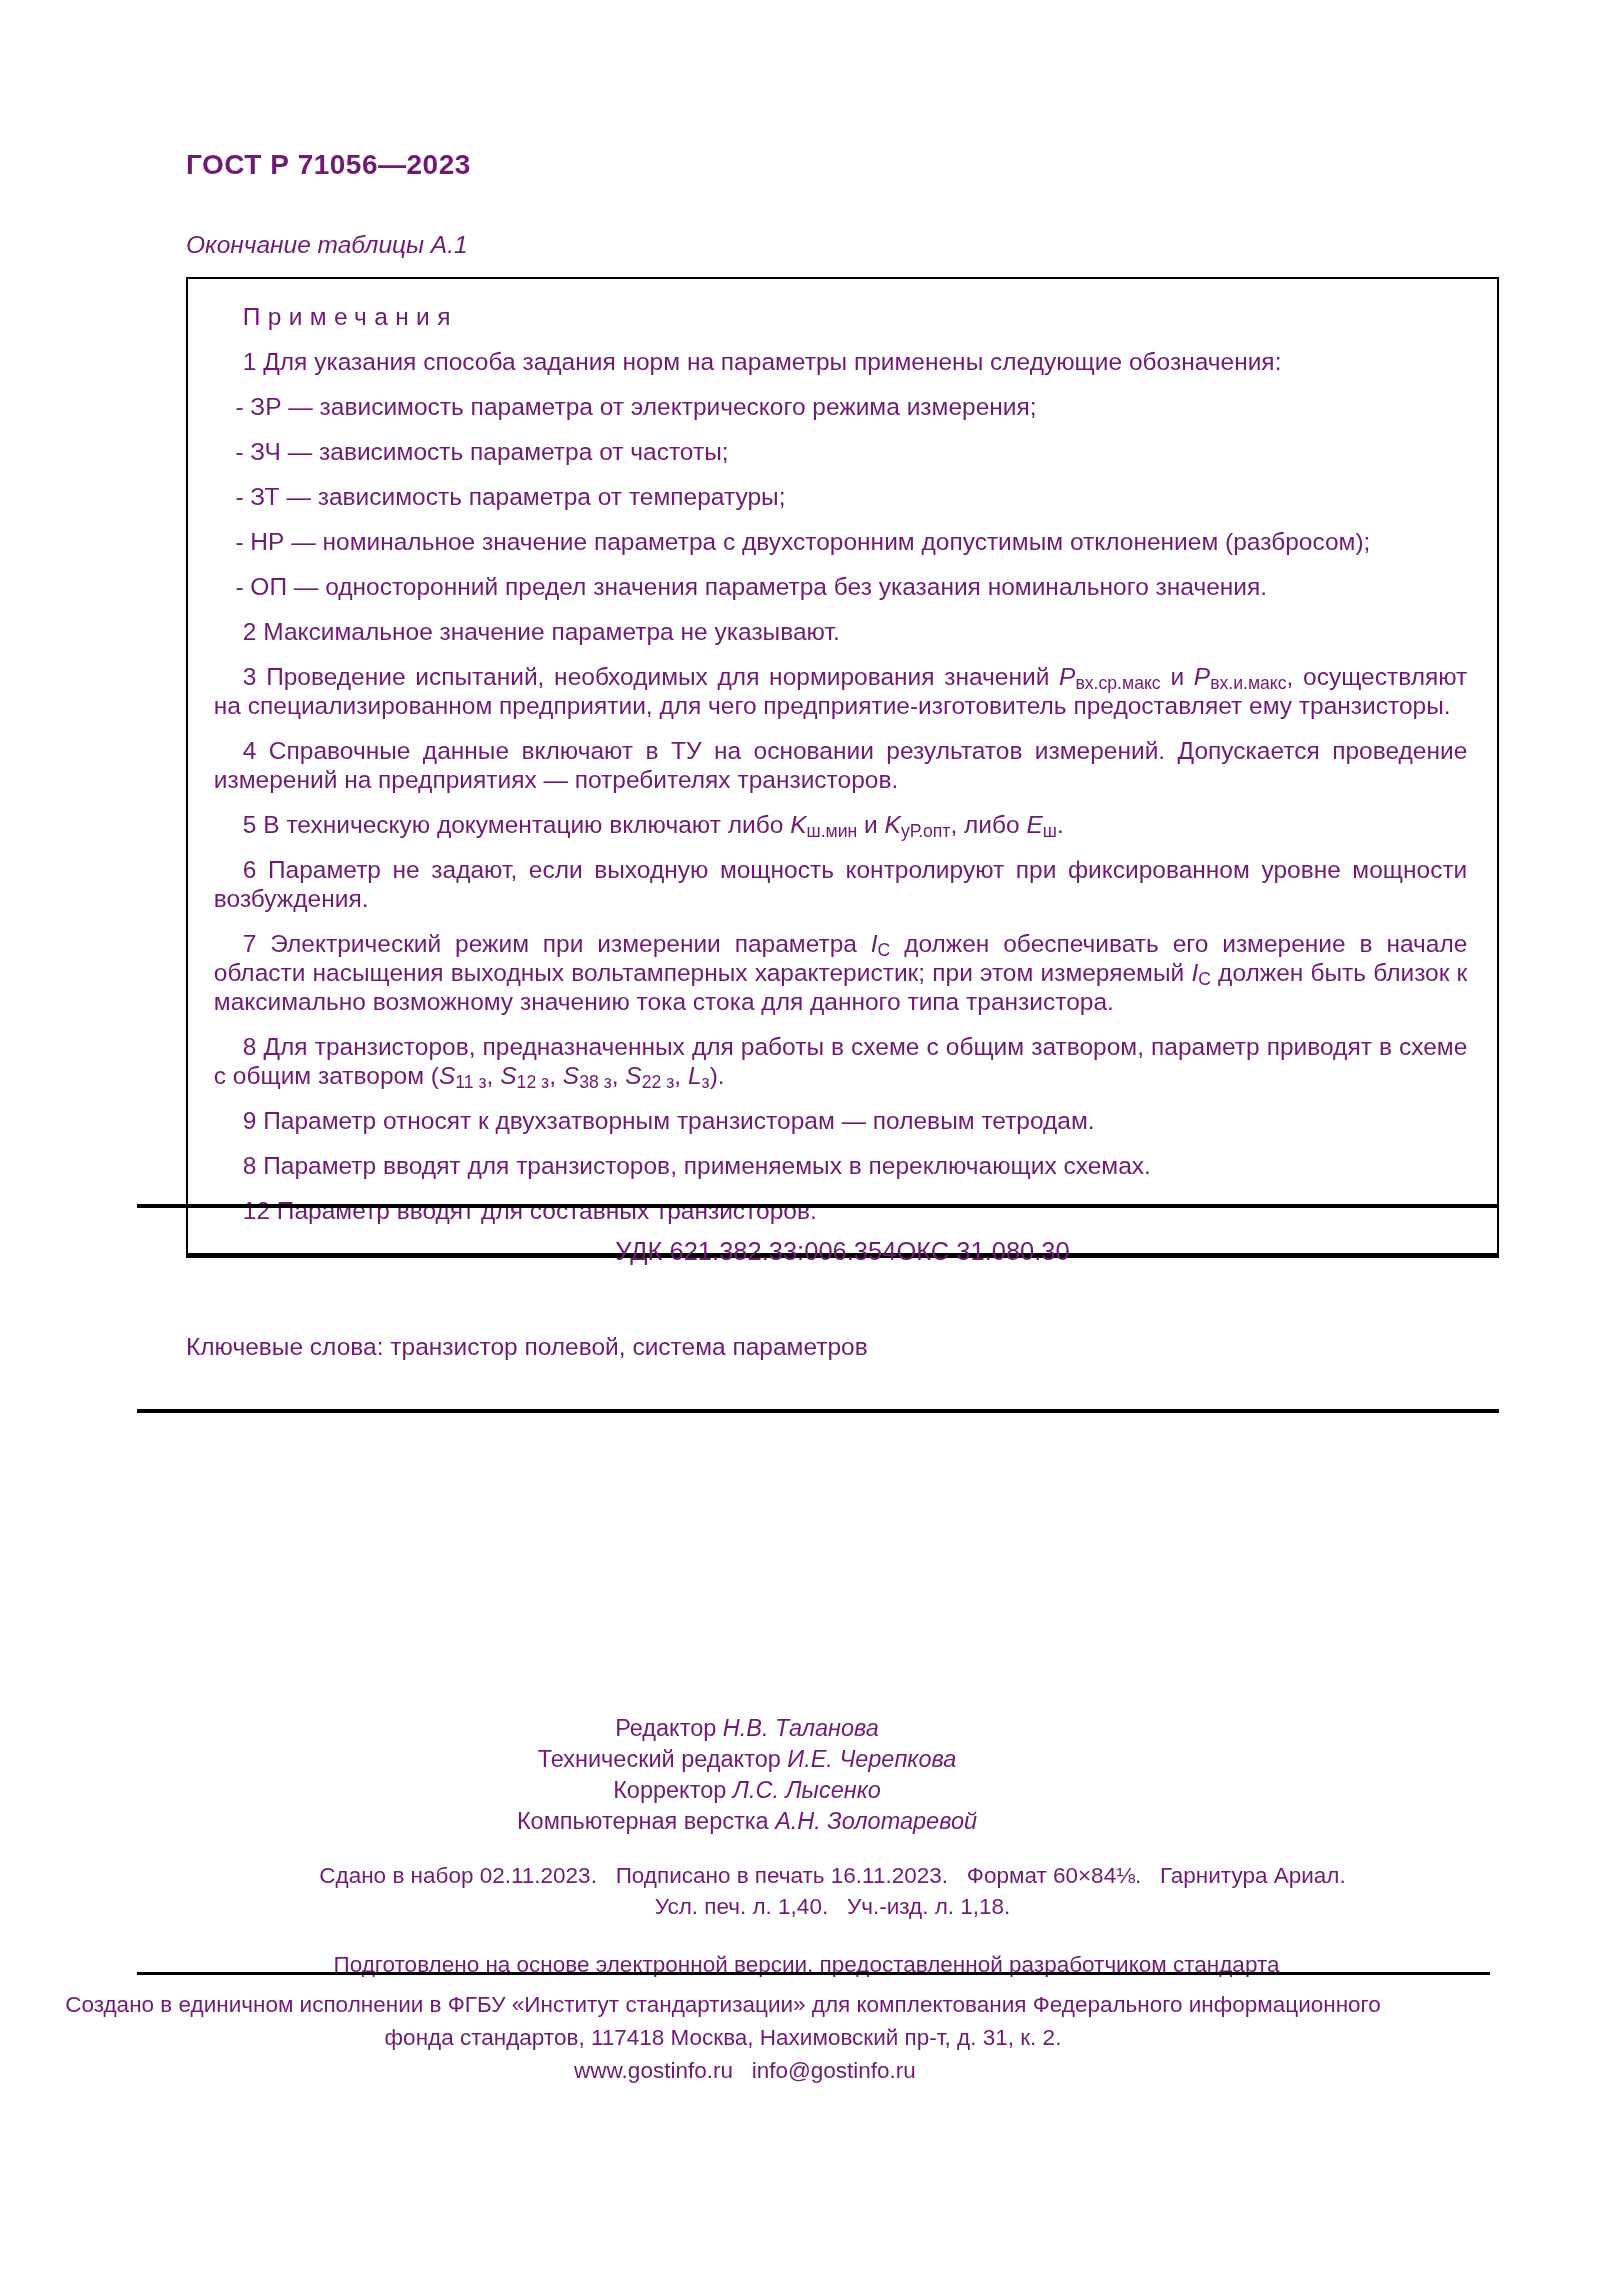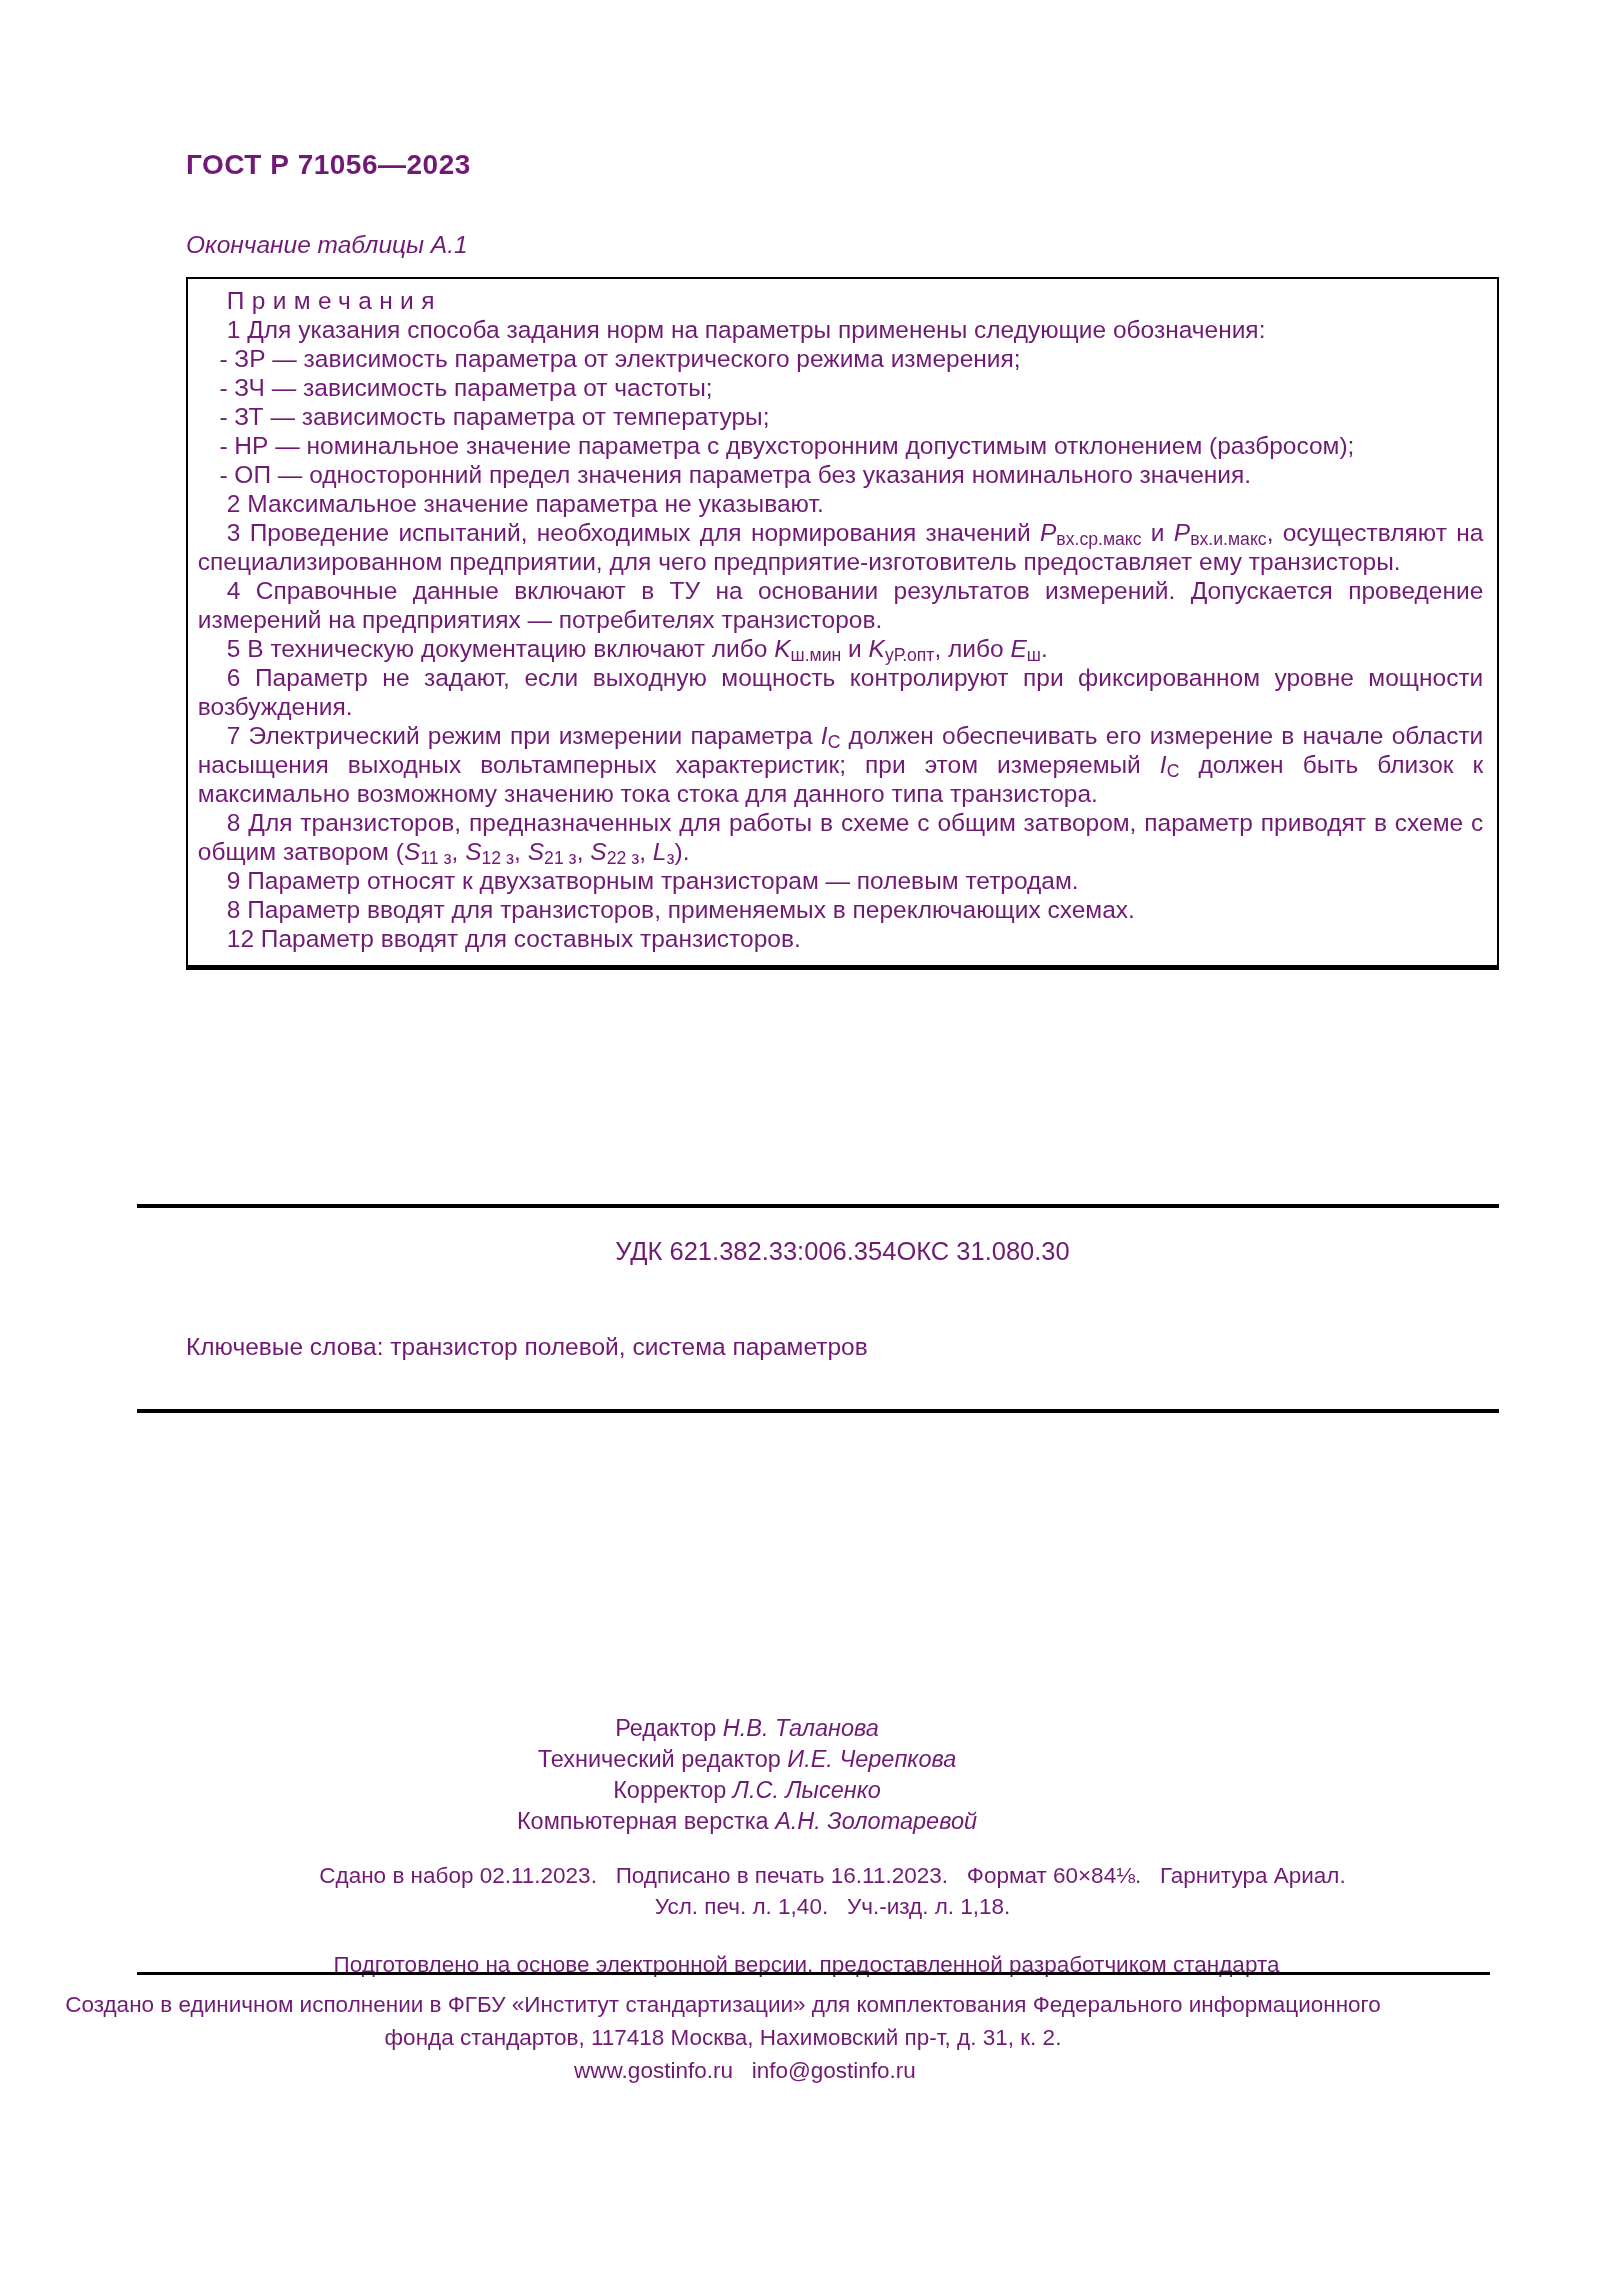--- a/index.html
+++ b/index.html
@@ -19,21 +19,21 @@
     position:absolute;left:186px;top:231px;
     font-size:24.5px;font-style:italic;
   }
   .notes-box{
     position:absolute;left:186px;top:277px;width:1313px;
     box-sizing:border-box;
     border:2.9px solid #000;border-bottom-width:5.9px;
     padding:6.9px 13.7px 11.8px 9.8px;
     font-size:24.5px;line-height:29px;
   }
-  .notes-box p{margin:0;text-align:justify;}
+  .notes-box p{margin:16px;text-align:justify;}
   .notes-title{text-indent:29px;letter-spacing:.30em;}
   .note{text-indent:29px;}
   .note.dash{text-indent:21.6px;}
   .note i{font-style:italic;}
   .note sub{font-size:.72em;line-height:0;vertical-align:-0.25em;}
   .rule{position:absolute;background:#000;}
   .rule-1{left:137px;top:1204px;width:1362px;height:3.9px;}
   .rule-2{left:137px;top:1409px;width:1362px;height:3.9px;}
   .rule-3{left:137px;top:1972px;width:1353px;height:2.9px;}
   .codes-row{
@@ -81,21 +81,21 @@
         <p class="note dash">-  ЗЧ — зависимость параметра от частоты;</p>
         <p class="note dash">-  ЗТ — зависимость параметра от температуры;</p>
         <p class="note dash">-  НР — номинальное значение параметра с двухсторонним допустимым отклонением (разбросом);</p>
         <p class="note dash">-  ОП — односторонний предел значения параметра без указания номинального значения.</p>
         <p class="note">2  Максимальное значение параметра не указывают.</p>
         <p class="note">3  Проведение испытаний, необходимых для нормирования значений <i>P</i><sub>вх.ср.макс</sub> и <i>P</i><sub>вх.и.макс</sub>, осуществляют на специализированном предприятии, для чего предприятие-изготовитель предоставляет ему транзисторы.</p>
         <p class="note">4  Справочные данные включают в ТУ на основании результатов измерений. Допускается проведение измерений на предприятиях — потребителях транзисторов.</p>
         <p class="note">5  В техническую документацию включают либо <i>K</i><sub>ш.мин</sub> и <i>K</i><sub>уР.опт</sub>, либо <i>E</i><sub>ш</sub>.</p>
         <p class="note">6  Параметр не задают, если выходную мощность контролируют при фиксированном уровне мощности возбуждения.</p>
         <p class="note">7  Электрический режим при измерении параметра <i>I</i><sub>С</sub> должен обеспечивать его измерение в начале области насыщения выходных вольтамперных характеристик; при этом измеряемый <i>I</i><sub>С</sub> должен быть близок к максимально возможному значению тока стока для данного типа транзистора.</p>
-        <p class="note">8  Для транзисторов, предназначенных для работы в схеме с общим затвором, параметр приводят в схеме с общим затвором (<i>S</i><sub>11 з</sub>, <i>S</i><sub>12 з</sub>, <i>S</i><sub>21 з</sub>, <i>S</i><sub>22 з</sub>, <i>L</i><sub>з</sub>).</p>
+        <p class="note">8  Для транзисторов, предназначенных для работы в схеме с общим затвором, параметр приводят в схеме с общим затвором (<i>S</i><sub>11 з</sub>, <i>S</i><sub>12 з</sub>, <i>S</i><sub>38 з</sub>, <i>S</i><sub>22 з</sub>, <i>L</i><sub>з</sub>).</p>
         <p class="note">9  Параметр относят к двухзатворным транзисторам — полевым тетродам.</p>
         <p class="note">8  Параметр вводят для транзисторов, применяемых в переключающих схемах.</p>
         <p class="note">12  Параметр вводят для составных транзисторов.</p>
       </div>
   </div>
 
   <div class="rule rule-1"></div>
 
   <div class="codes-row">
     <span>УДК 621.382.33:006.354</span>

